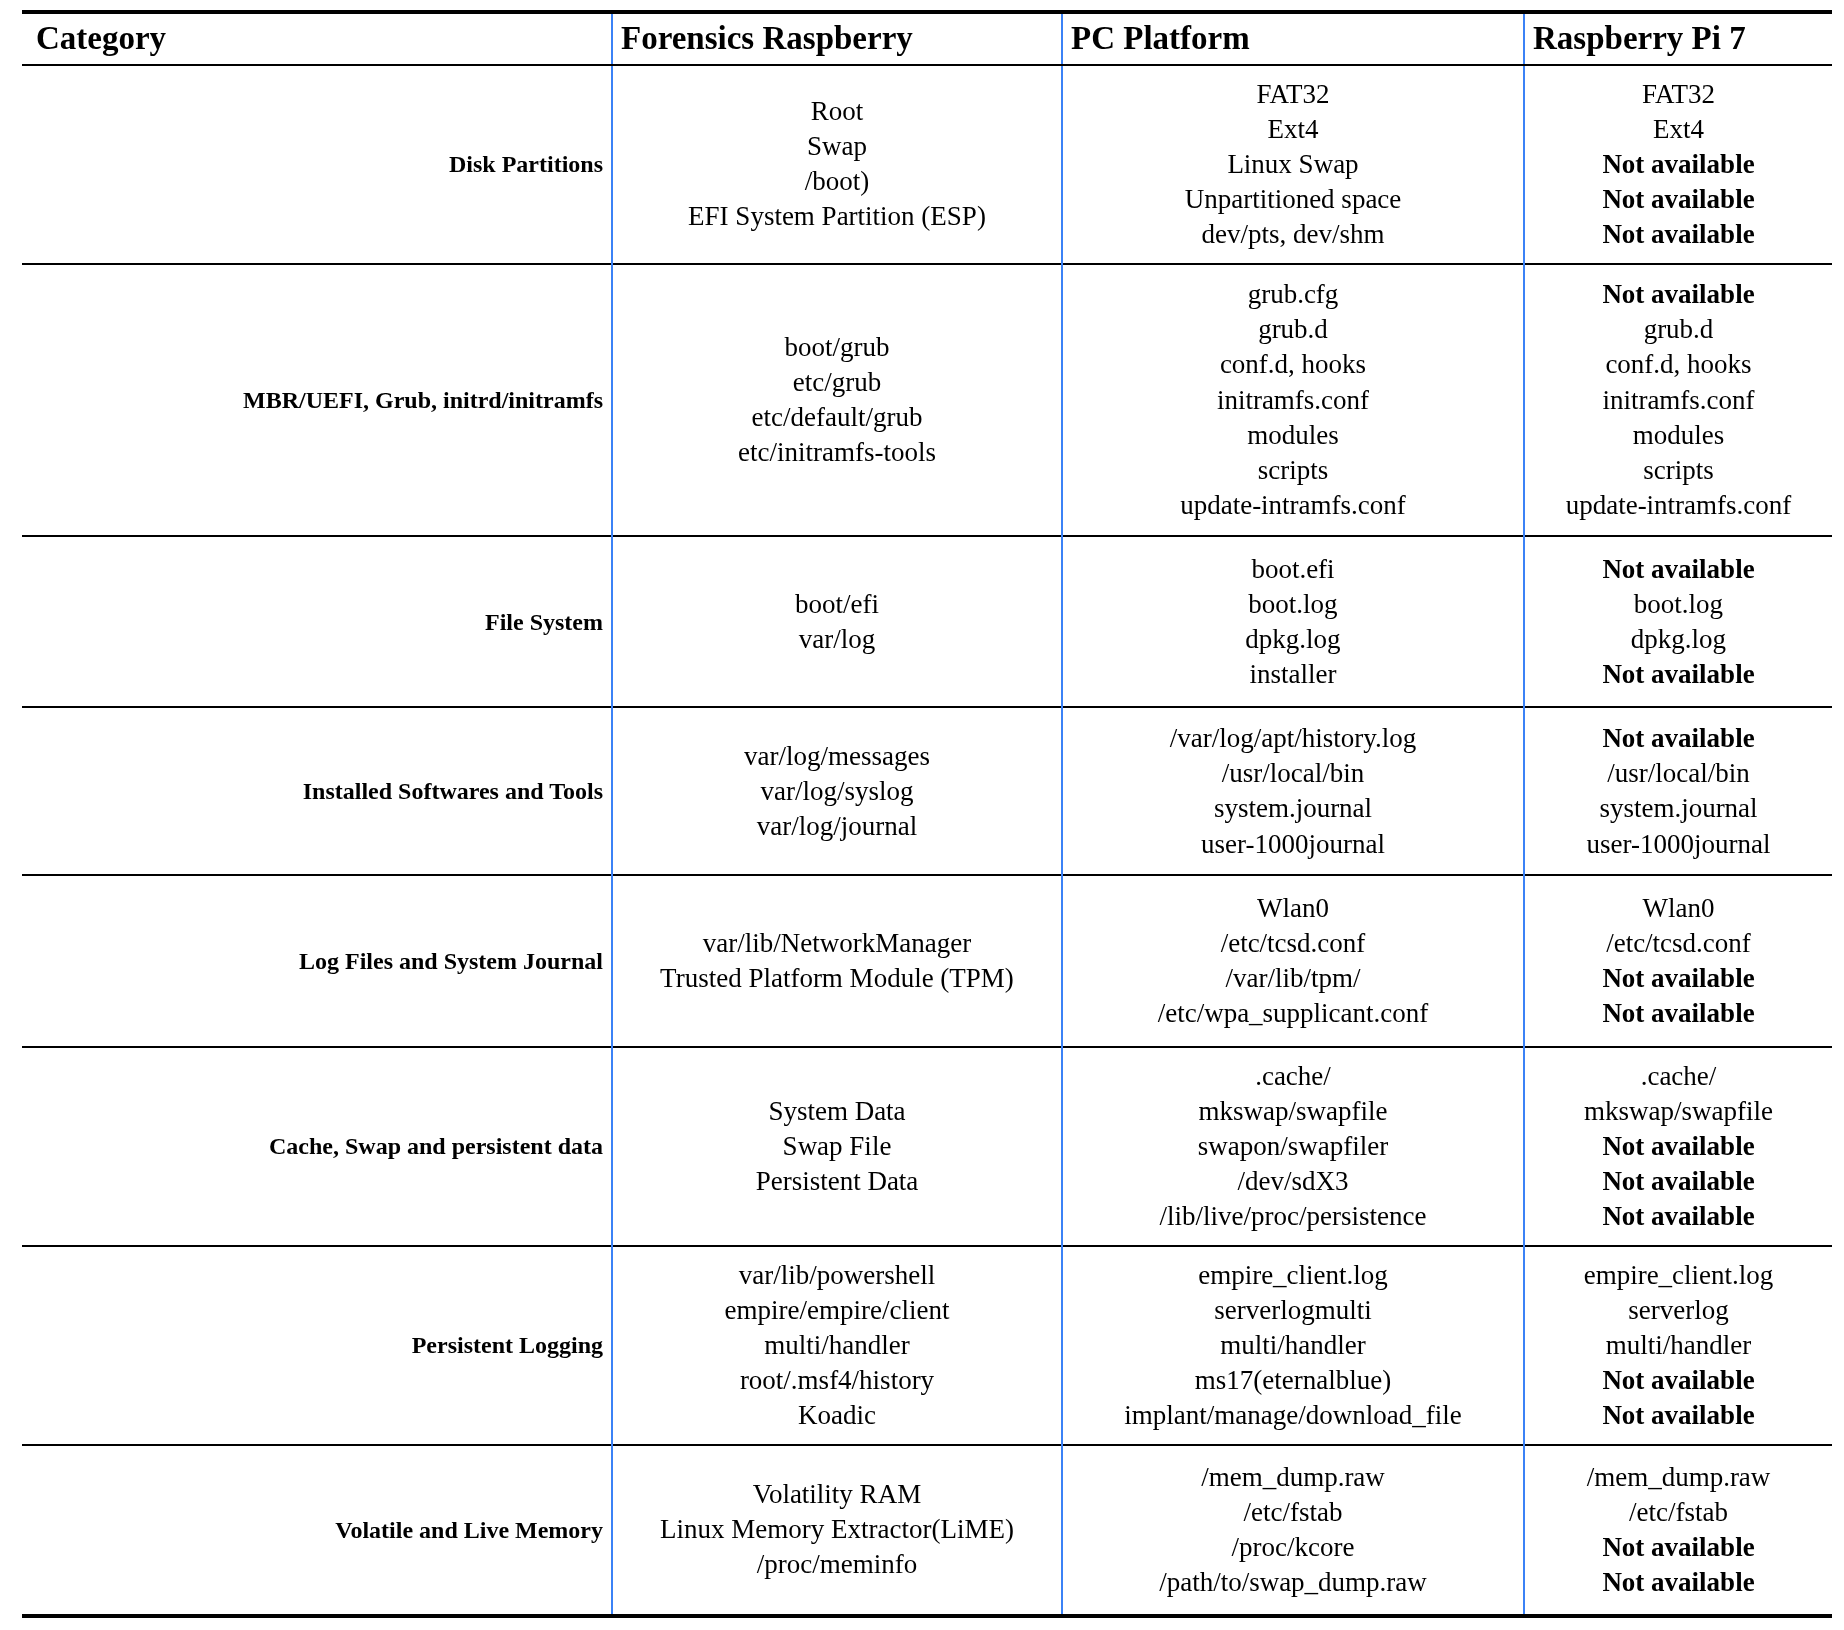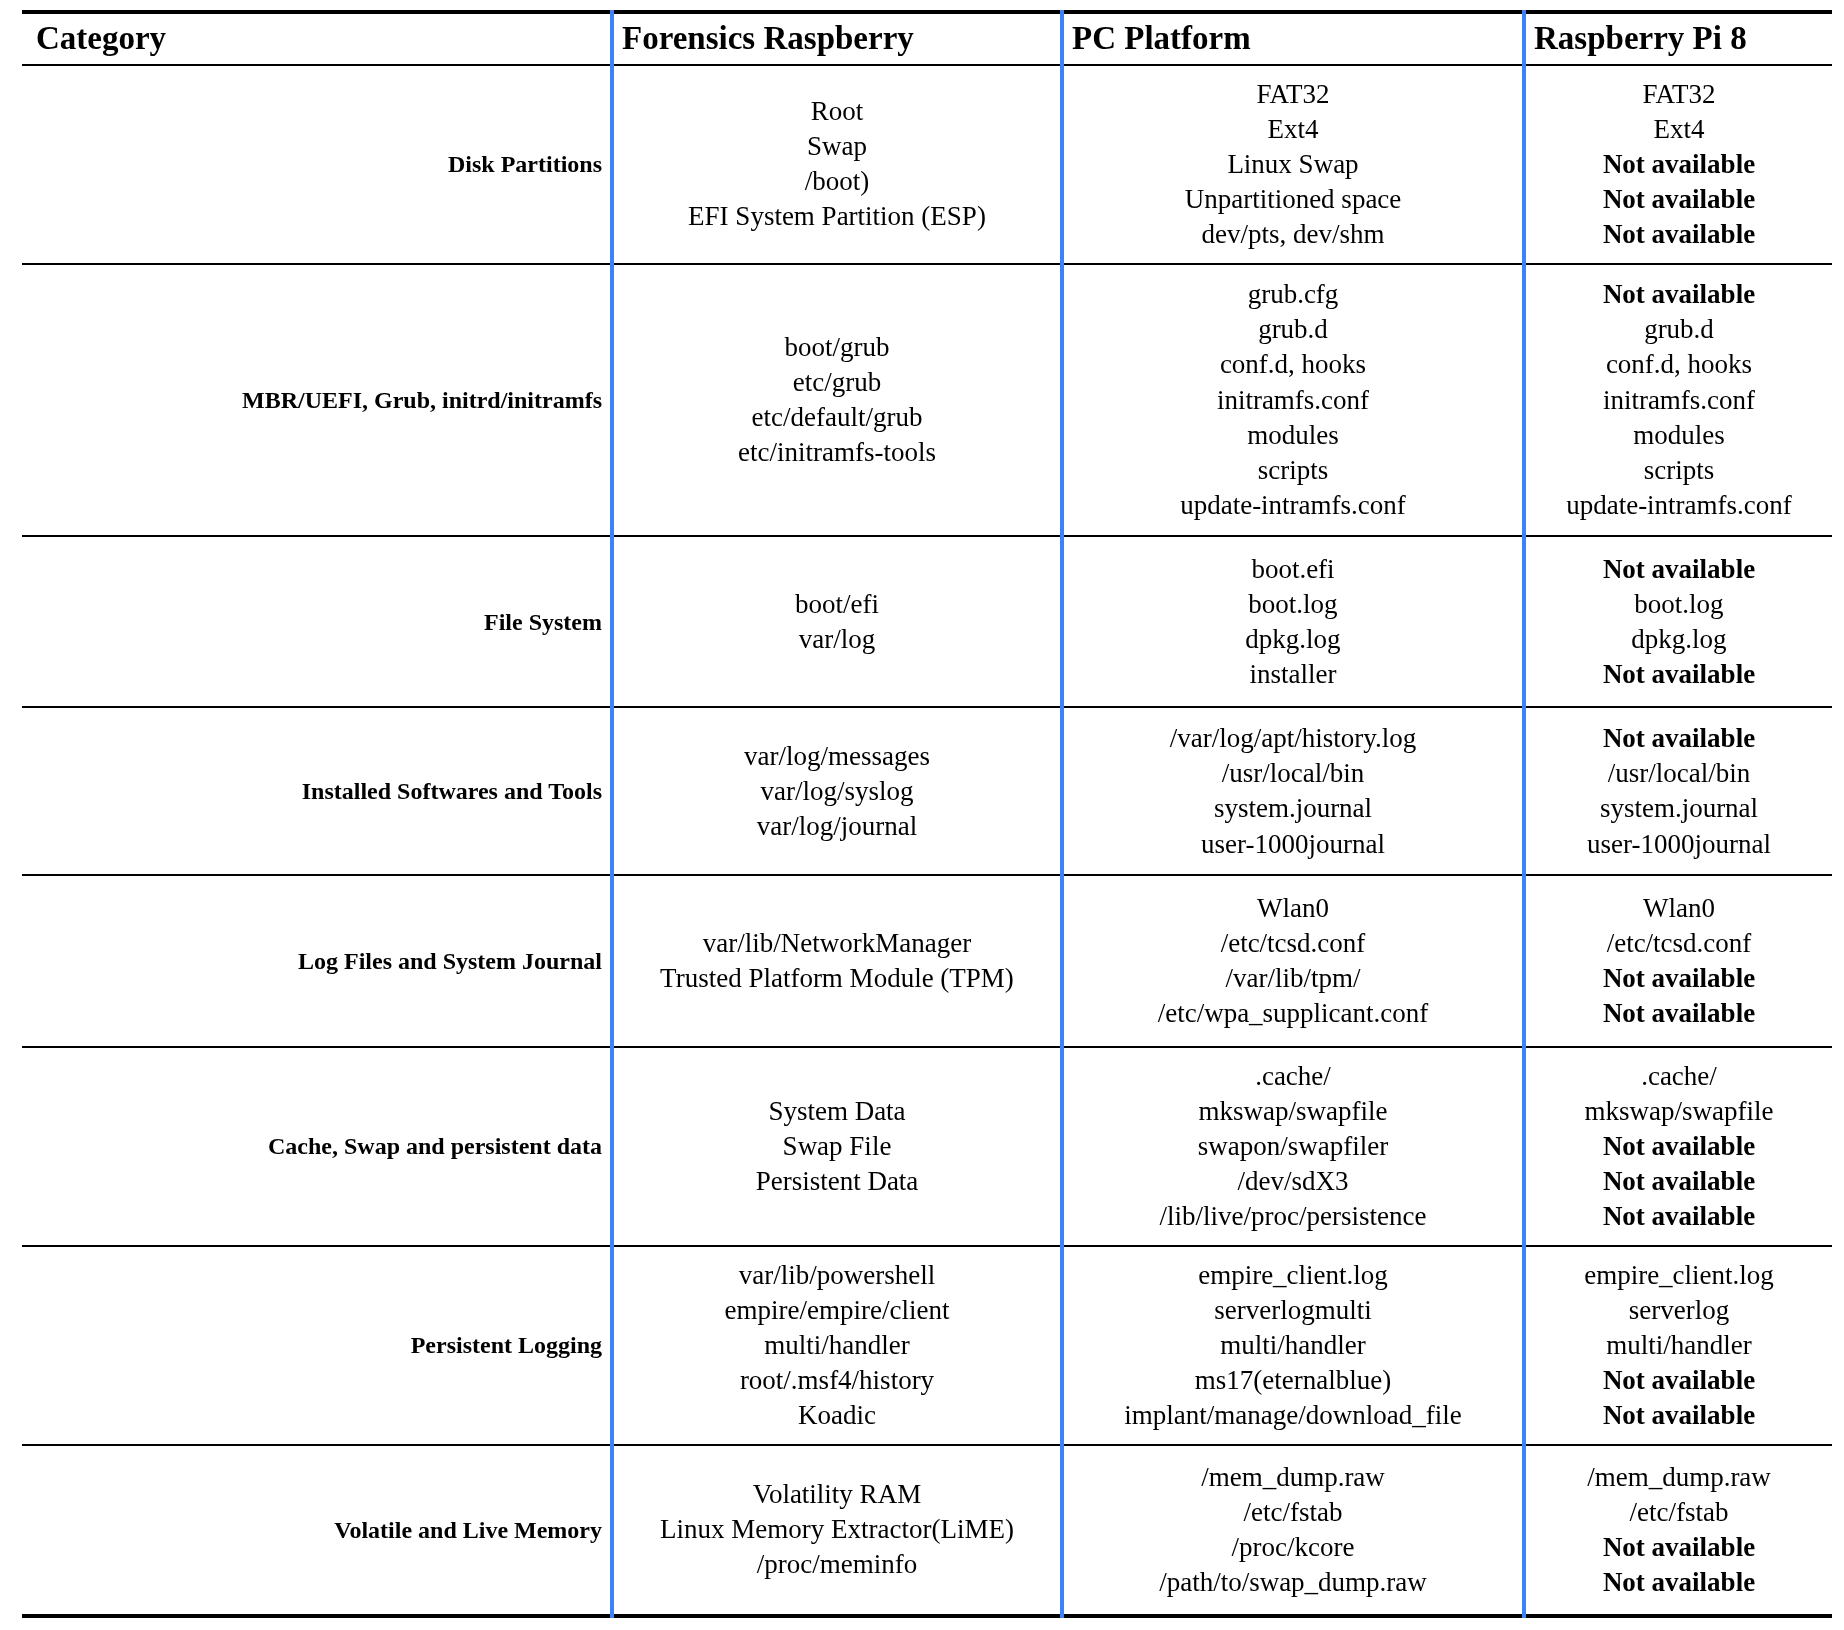--- a/index.html
+++ b/index.html
@@ -28,21 +28,21 @@
     border-top: 4px solid #000;
     border-bottom: 4px solid #000;
   }
   col.c-category  { width: 590px; }
   col.c-forensics { width: 450px; }
   col.c-pc        { width: 462px; }
   col.c-rpi       { width: 308px; }
 
   table.artefacts td, table.artefacts th {
     border-left: 2px solid #000;
-    border-right: 4px solid #3b82f6;
+    border-right: 2px solid #3b82f6;
     vertical-align: middle;
     padding: 6px 8px;
     box-sizing: border-box;
   }
   table.artefacts tr > *:first-child { border-left: none; }
   table.artefacts tr > *:last-child  { border-right: none; }
 
   thead th {
     border-bottom: 2px solid #000;
     text-align: left;
@@ -92,21 +92,21 @@
       <col class="c-category">
       <col class="c-forensics">
       <col class="c-pc">
       <col class="c-rpi">
     </colgroup>
     <thead>
       <tr>
         <th class="hdr-category">Category</th>
         <th>Forensics Raspberry</th>
         <th>PC Platform</th>
-        <th>Raspberry Pi 8</th>
+        <th>Raspberry Pi 7</th>
       </tr>
     </thead>
     <tbody id="table-body">
         <tr data-row="0">
           <td class="cat">Disk Partitions</td>
           <td class="vals">
             <span class="line">Root</span>
             <span class="line">Swap</span>
             <span class="line">/boot)</span>
             <span class="line">EFI System Partition (ESP)</span>

